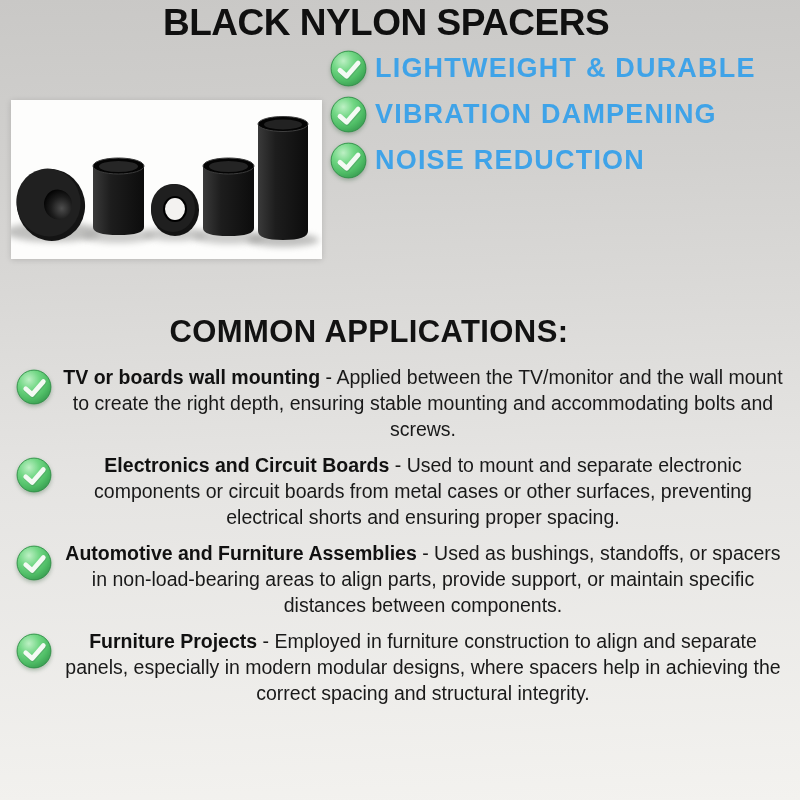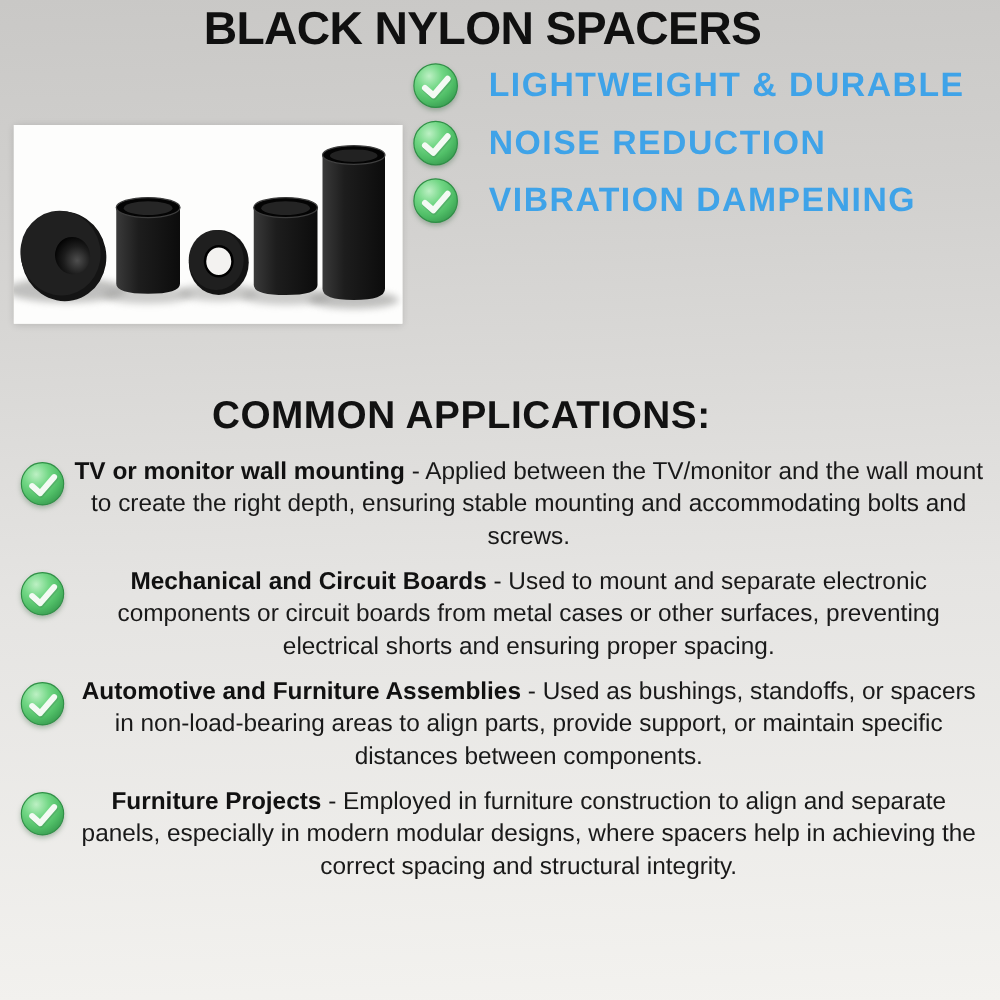--- a/index.html
+++ b/index.html
@@ -32,21 +32,21 @@
   .check-icon {
     width: 37px; height: 37px; flex: 0 0 auto;
     filter: drop-shadow(0 2px 2px rgba(40,90,50,0.35));
   }
 
   
   .features {
     position: absolute; left: 330px; top: 50px;
     display: flex; flex-direction: column; gap: 9px;
   }
-  .feature { display: flex; align-items: center; gap: 24px; height: 37px; }
+  .feature { display: flex; align-items: center; gap: 8px; height: 37px; }
   .feature-label {
     font-size: 27px; font-weight: 700; letter-spacing: 1.2px;
     color: #3fa3e8;
     white-space: nowrap;
   }
 
   
   .apps-heading {
     position: absolute; top: 314px; left: 0; width: 800px;
     box-sizing: border-box; padding-right: 62px;
@@ -153,50 +153,50 @@
     <div class="feature">
       <svg class="check-icon">
           <use href="#checkmark"></use>
         </svg>
       <span class="feature-label">LIGHTWEIGHT &amp; DURABLE</span>
     </div>
     <div class="feature">
       <svg class="check-icon">
           <use href="#checkmark"></use>
         </svg>
+      <span class="feature-label">VIBRATION DAMPENING</span>
+    </div>
+    <div class="feature">
+      <svg class="check-icon">
+          <use href="#checkmark"></use>
+        </svg>
       <span class="feature-label">NOISE REDUCTION</span>
     </div>
-    <div class="feature">
-      <svg class="check-icon">
-          <use href="#checkmark"></use>
-        </svg>
-      <span class="feature-label">VIBRATION DAMPENING</span>
-    </div>
   </div>
 
   <h2 class="apps-heading">COMMON APPLICATIONS:</h2>
 
   <div class="apps">
 
     <div class="app">
       <svg class="check-icon">
           <use href="#checkmark"></use>
         </svg>
       <p class="app-text">
-        <b>TV or monitor wall mounting</b>
+        <b>TV or boards wall mounting</b>
         <span>- Applied between the TV/monitor and the wall mount to create the right depth, ensuring stable mounting and accommodating bolts and screws.</span>
       </p>
     </div>
 
     <div class="app">
       <svg class="check-icon">
           <use href="#checkmark"></use>
         </svg>
       <p class="app-text">
-        <b>Mechanical and Circuit Boards</b>
+        <b>Electronics and Circuit Boards</b>
         <span>- Used to mount and separate electronic components or circuit boards from metal cases or other surfaces, preventing electrical shorts and ensuring proper spacing.</span>
       </p>
     </div>
 
     <div class="app">
       <svg class="check-icon">
           <use href="#checkmark"></use>
         </svg>
       <p class="app-text">
         <b>Automotive and Furniture Assemblies</b>

